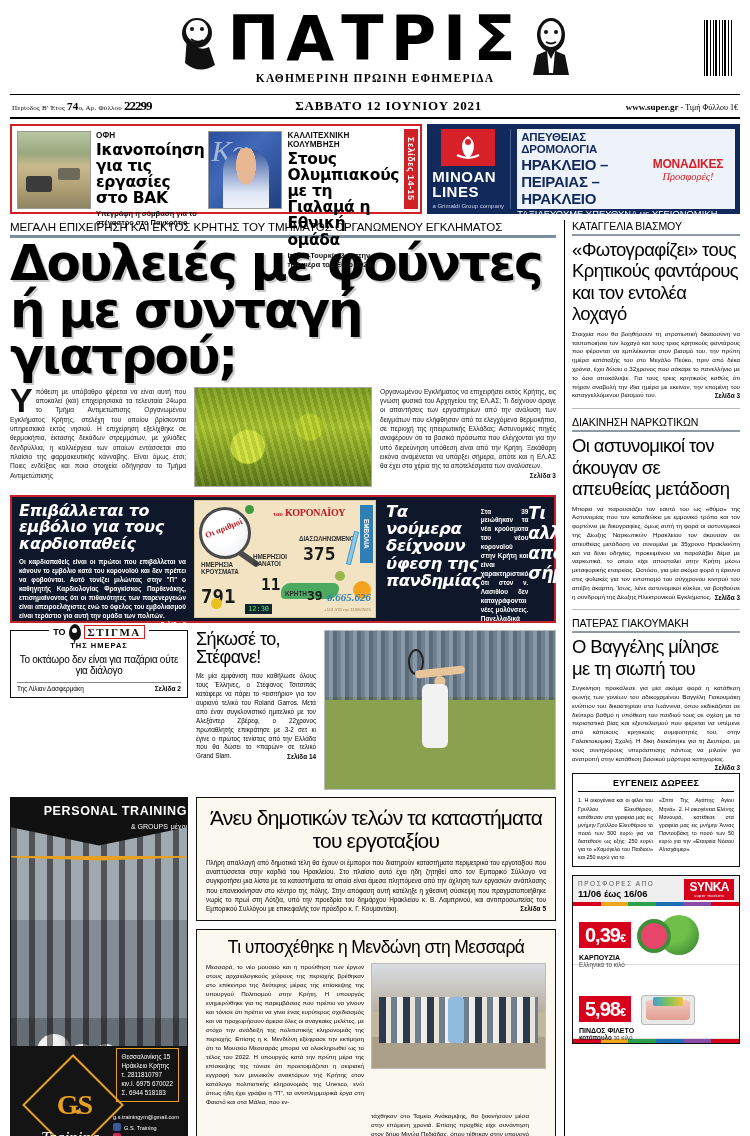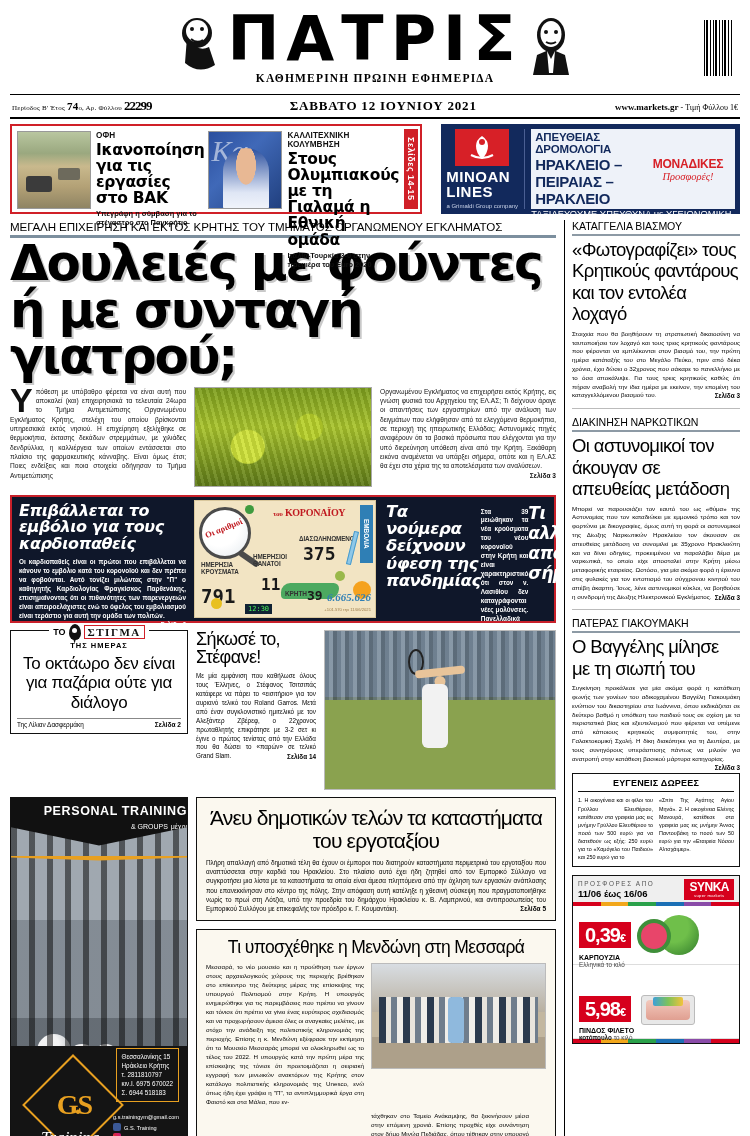--- a/index.html
+++ b/index.html
@@ -25,21 +25,21 @@
   .mast-info { display: flex; justify-content: space-between; align-items: baseline; font-family: "Liberation Serif", serif; padding: 3px 2px 3px 2px; }
   .mi-left { font-size: 7px; letter-spacing:.2px; }
   .mi-left b { font-size: 11px; }
   .mi-left .issue { font-size: 13px; font-weight: bold; letter-spacing: -1px; }
   .mi-center { font-size: 13px; font-weight: bold; letter-spacing: .8px; }
   .mi-right { font-size: 8px; }
   .mi-right b { font-size: 9px; }
   .mast-rule2 { border-top: 2px solid #000; }
 
   
-  .strip { display: flex; gap: 19px; margin-top: 5px; height: 90px; }
+  .strip { display: flex; gap: 5px; margin-top: 5px; height: 90px; }
   .sport-box { flex: 0 0 360px; border: 2px solid #d02028; display: flex; padding: 3px; position: relative; background:#fff; }
   .sp-item { display: flex; gap: 5px; flex: 1; padding: 2px; }
   .sp-photo { width: 74px; height: 78px; border: 1px solid #999; flex: 0 0 74px; overflow:hidden; position:relative;}
   .sp-photo.p1 { background: linear-gradient(#b9c6a0 0%, #9aa87f 28%, #c9b98d 45%, #b3a176 72%, #8f8463 100%); }
   .sp-photo.p1:after { content:""; position:absolute; left:8px; bottom:16px; width:26px; height:16px; background:#3b3b3b; border-radius:3px;}
   .sp-photo.p1:before { content:""; position:absolute; left:40px; bottom:28px; width:22px; height:12px; background:#6d6a5c; border-radius:2px;}
   .sp-photo.p2 { background: linear-gradient(135deg,#2b4f9e 0%, #4069b8 40%, #21407f 100%); }
   .sp-photo.p2 .kappa { position:absolute; left:2px; top:2px; font-size:30px; color:rgba(255,255,255,.55); font-family:"Liberation Serif",serif; font-style:italic;}
   .sp-photo.p2 .swim { position:absolute; left:14px; top:16px; width:46px; height:62px; background:radial-gradient(ellipse at 50% 28%, #e8b894 0 30%, transparent 31%), linear-gradient(#2b4f9e,#dfe6f5 72%,#f2f5fb); border-radius:24px 24px 4px 4px;}
   .sp-txt { flex: 1; min-width:0; }
@@ -119,21 +119,21 @@
   .mid { display: flex; gap: 8px; margin-top: 7px; }
   .stigma-wrap { width: 178px; }
   .stigma { border: 1.5px solid #111; padding: 7px 6px 5px; position: relative; }
   .st-top { display:flex; align-items:center; justify-content:center; gap:3px; margin-top:-14px; background:#fff; width:max-content; margin-left:auto; margin-right:auto; padding:0 4px;}
   .st-to { font-size:9px; font-weight:bold;}
   .st-pin { width:12px; height:16px; background:#111; border-radius:50% 50% 50% 50%/60% 60% 40% 40%; position:relative;}
   .st-pin:after{content:"";position:absolute;left:3.5px;top:4px;width:5px;height:5px;border-radius:50%;background:#fff;}
   .st-pin:before{content:"";position:absolute;left:4.5px;bottom:-4px;width:3px;height:5px;background:#111;clip-path:polygon(50% 100%,0 0,100% 0);}
   .st-word { border:1.5px solid #d02028; color:#111; font-weight:bold; font-size:11px; letter-spacing:1.5px; padding:0 3px; font-family:"Liberation Serif",serif;}
   .st-day { text-align:center; font-size:7.5px; font-weight:bold; letter-spacing:1px; margin-top:1px;}
-  .st-head { text-align:center; font-size:17px; line-height:1.16; margin-top:4px; letter-spacing:-.3px;}
+  .st-head { text-align:center; font-size:10px; line-height:1.16; margin-top:4px; letter-spacing:-.3px;}
   .st-foot { display:flex; justify-content:space-between; border-top:1px solid #888; margin-top:5px; padding-top:2px; font-size:6.4px;}
   .st-foot b { font-size:6.6px;}
 
   .tsitsi { width: 120px; }
   .ts-head { font-size: 18px; line-height: 1.04; letter-spacing:-.6px; }
   .ts-body { font-size: 6.3px; line-height: 1.42; margin-top: 5px; text-align: justify;}
   .ts-ref { font-weight:bold; float:right; font-size:6.4px;}
   .ts-photo { flex:1; height: 160px; border:1px solid #bbb; position:relative; overflow:hidden;
     background: linear-gradient(#b6d3e8 0 42%, #8aa24f 42% 100%);}
   .ts-photo .crowd { position:absolute; left:0; right:0; top:0; height:44%; background: repeating-linear-gradient(90deg,#5d6b7a 0 4px,#7d8a97 4px 8px,#46525e 8px 12px); opacity:.8;}
@@ -256,21 +256,21 @@
 
   <div class="mast-rule"></div>
   <div class="mast-info">
     <div class="mi-left">
       <span>Περίοδος Β' Έτος</span>
       <b>74</b><span>ο, Αρ. Φύλλου</span>
       <span class="issue">22299</span>
     </div>
     <div class="mi-center">ΣΑΒΒΑΤΟ 12 ΙΟΥΝΙΟΥ 2021</div>
     <div class="mi-right">
-      <b>www.markets.gr</b> -
+      <b>www.super.gr</b> -
       <span>Τιμή Φύλλου 1€</span>
     </div>
   </div>
   <div class="mast-rule2"></div>
 
   <div class="strip">
     <div class="sport-box">
       <div class="sp-item">
         <div class="sp-photo p1"></div>
         <div class="sp-txt">

